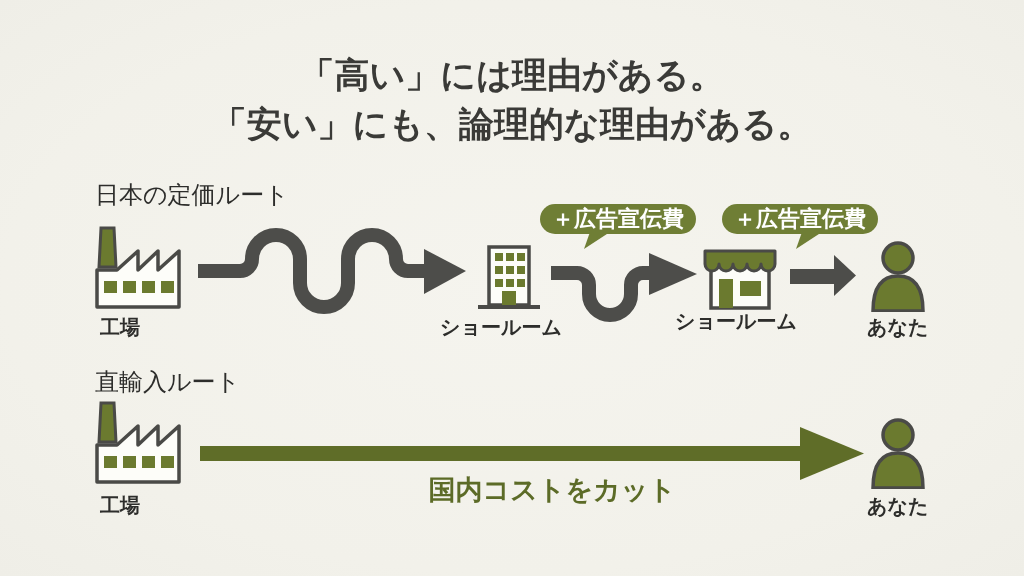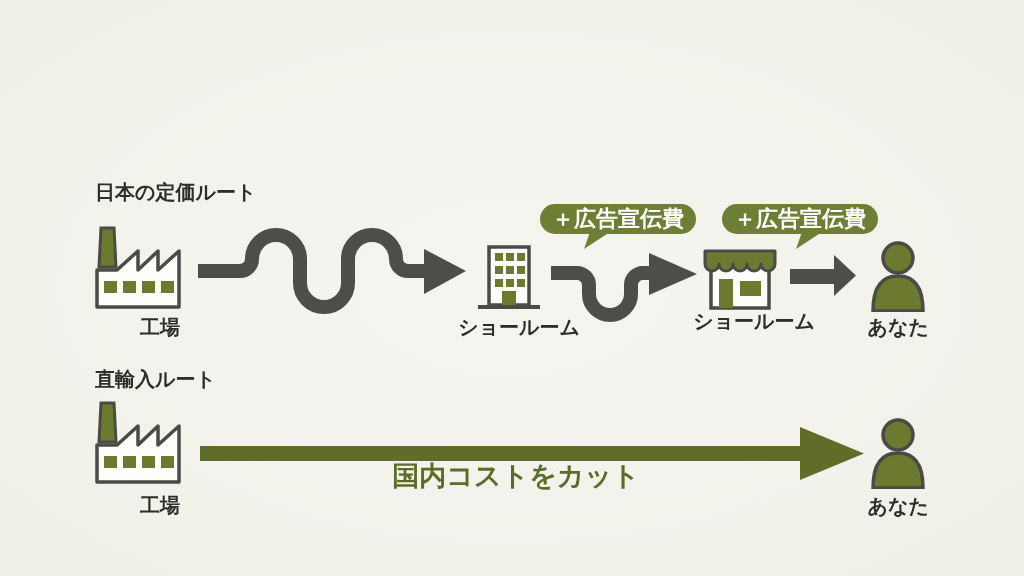--- a/index.html
+++ b/index.html
@@ -7,37 +7,41 @@
     position:relative;width:1024px;height:576px;overflow:hidden;
     background:radial-gradient(ellipse at center,#f5f4ee 0%,#f2f1ea 70%,#efeee7 100%);
     font-family:"Liberation Sans","DejaVu Sans",sans-serif;
     color:#2e2e2c;
   }
   .abs{position:absolute;}
   .title{
     left:0;right:0;top:50px;text-align:center;
     font-size:35px;line-height:49px;font-weight:800;color:#3a3a37;
   }
-  .route-label{font-size:20px;font-weight:700;color:#2d2d2b;white-space:nowrap;}
-  .node-label{font-size:20px;font-weight:800;color:#2d2d2b;text-align:right;white-space:nowrap;}
+  .route-label{font-size:24px;font-weight:400;color:#2d2d2b;white-space:nowrap;}
+  .node-label{font-size:20px;font-weight:800;color:#2d2d2b;text-align:left;white-space:nowrap;}
   .bubble-wrap{height:48px;}
   .bubble{
     display:inline-block;background:#6f7e35;color:#ffffff;
     font-size:22px;font-weight:700;line-height:30px;height:30px;
     padding:0 12px;border-radius:16px;white-space:nowrap;
   }
   .bubble-tail{position:absolute;top:28px;}
   .caption{font-size:27px;font-weight:800;color:#5c6b27;text-align:center;white-space:nowrap;}
   svg{display:block;}
 </style>
 </head>
 <body>
 
 <div class="stage">
 
+  <div class="abs title">
+    <div>「高い」には理由がある。</div>
+    <div>「安い」にも、論理的な理由がある。</div>
+  </div>
 
   <div class="abs route-label" style="left:95px;top:179px;">日本の定価ルート</div>
 
   <svg class="abs" style="left:93px;top:225px;" width="92" height="84" viewBox="0 0 92 84">
     <polygon points="8,3 21,3 23,42 6,42" fill="#6b7a2f" stroke="#4a4a47" stroke-width="3"></polygon>
     <path d="M4,82 L4,45 L24,45 L45,26 L45,45 L65,26 L65,45 L86,26 L86,82 Z" fill="#fdfdf9" stroke="#4a4a47" stroke-width="3.5" stroke-linejoin="round"></path>
     <rect x="11" y="56" width="13" height="12" fill="#6b7a2f"></rect>
     <rect x="30" y="56" width="13" height="12" fill="#6b7a2f"></rect>
     <rect x="49" y="56" width="13" height="12" fill="#6b7a2f"></rect>
     <rect x="68" y="56" width="13" height="12" fill="#6b7a2f"></rect>
@@ -112,21 +116,21 @@
     <rect x="30" y="56" width="13" height="12" fill="#6b7a2f"></rect>
     <rect x="49" y="56" width="13" height="12" fill="#6b7a2f"></rect>
     <rect x="68" y="56" width="13" height="12" fill="#6b7a2f"></rect>
   </svg>
   <div class="abs node-label" style="left:100px;top:492px;width:80px;">工場</div>
 
   <svg class="abs" style="left:200px;top:426px;" width="664" height="55" viewBox="0 0 664 55">
     <rect x="0" y="20" width="608" height="15" fill="#5f6d28"></rect>
     <polygon points="600,1 600,54 664,27.5" fill="#5f6d28"></polygon>
   </svg>
-  <div class="abs caption" style="left:356px;top:458px;width:320px;">国内コストをカット</div>
+  <div class="abs caption" style="left:356px;top:472px;width:320px;text-align:right;">国内コストをカット</div>
 
   <svg class="abs" style="left:868px;top:417px;" width="60" height="72" viewBox="0 0 60 72">
     <circle cx="30" cy="18" r="15" fill="#6b7a2f" stroke="#4a4a47" stroke-width="3.5"></circle>
     <path d="M5,71 C5,47 14,36 30,36 C46,36 55,47 55,71 Z" fill="#6b7a2f" stroke="#4a4a47" stroke-width="3.5"></path>
   </svg>
   <div class="abs node-label" style="left:867px;top:493px;width:62px;">あなた</div>
 
 </div>
 
 </body></html>

